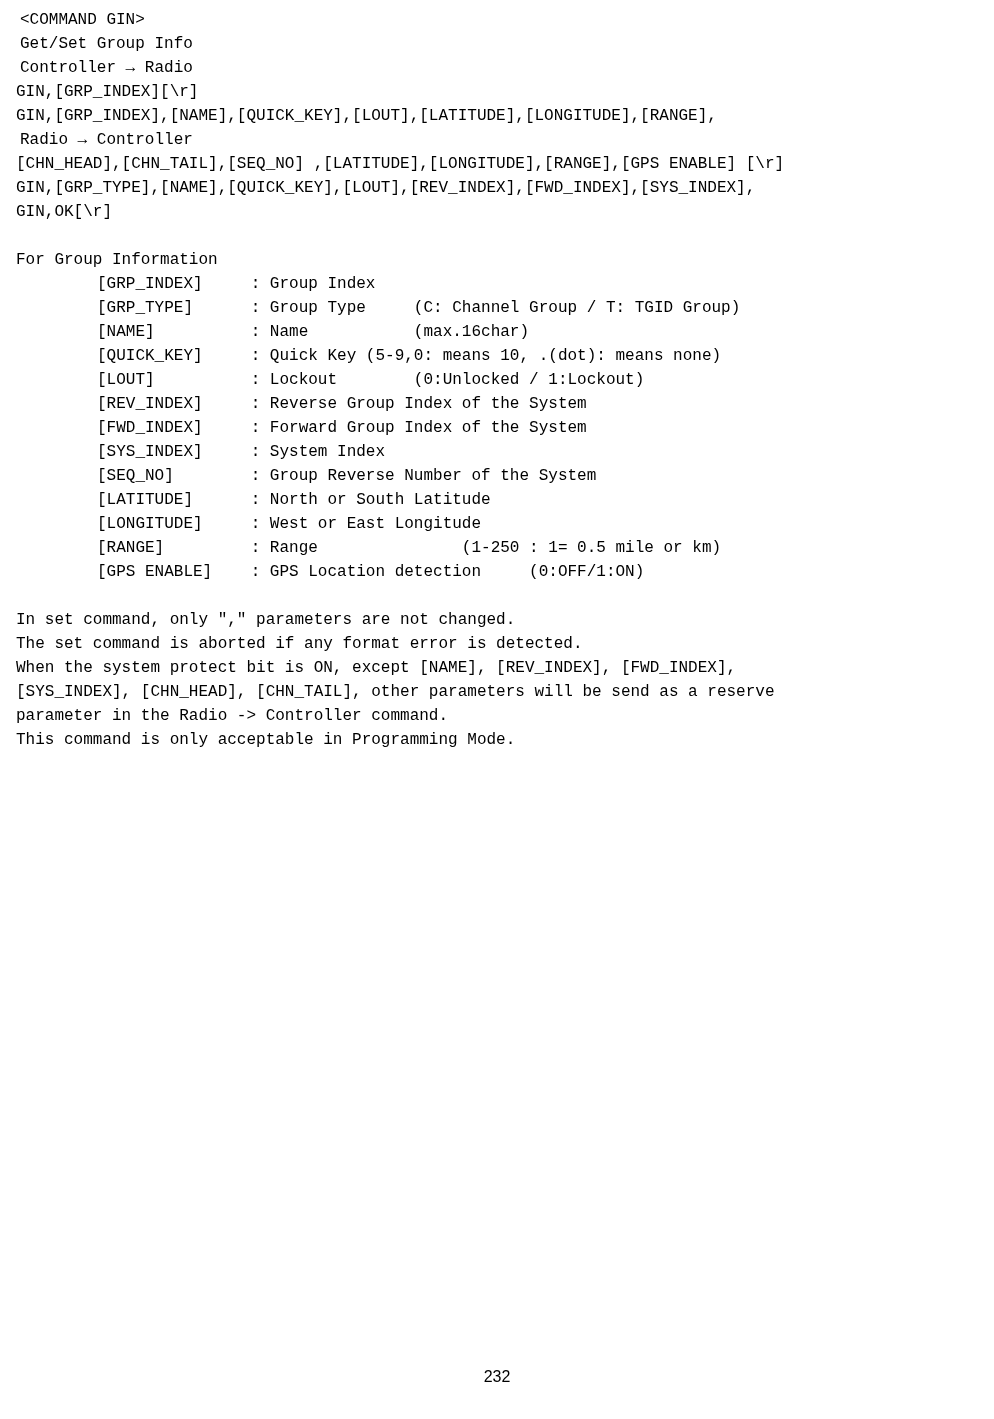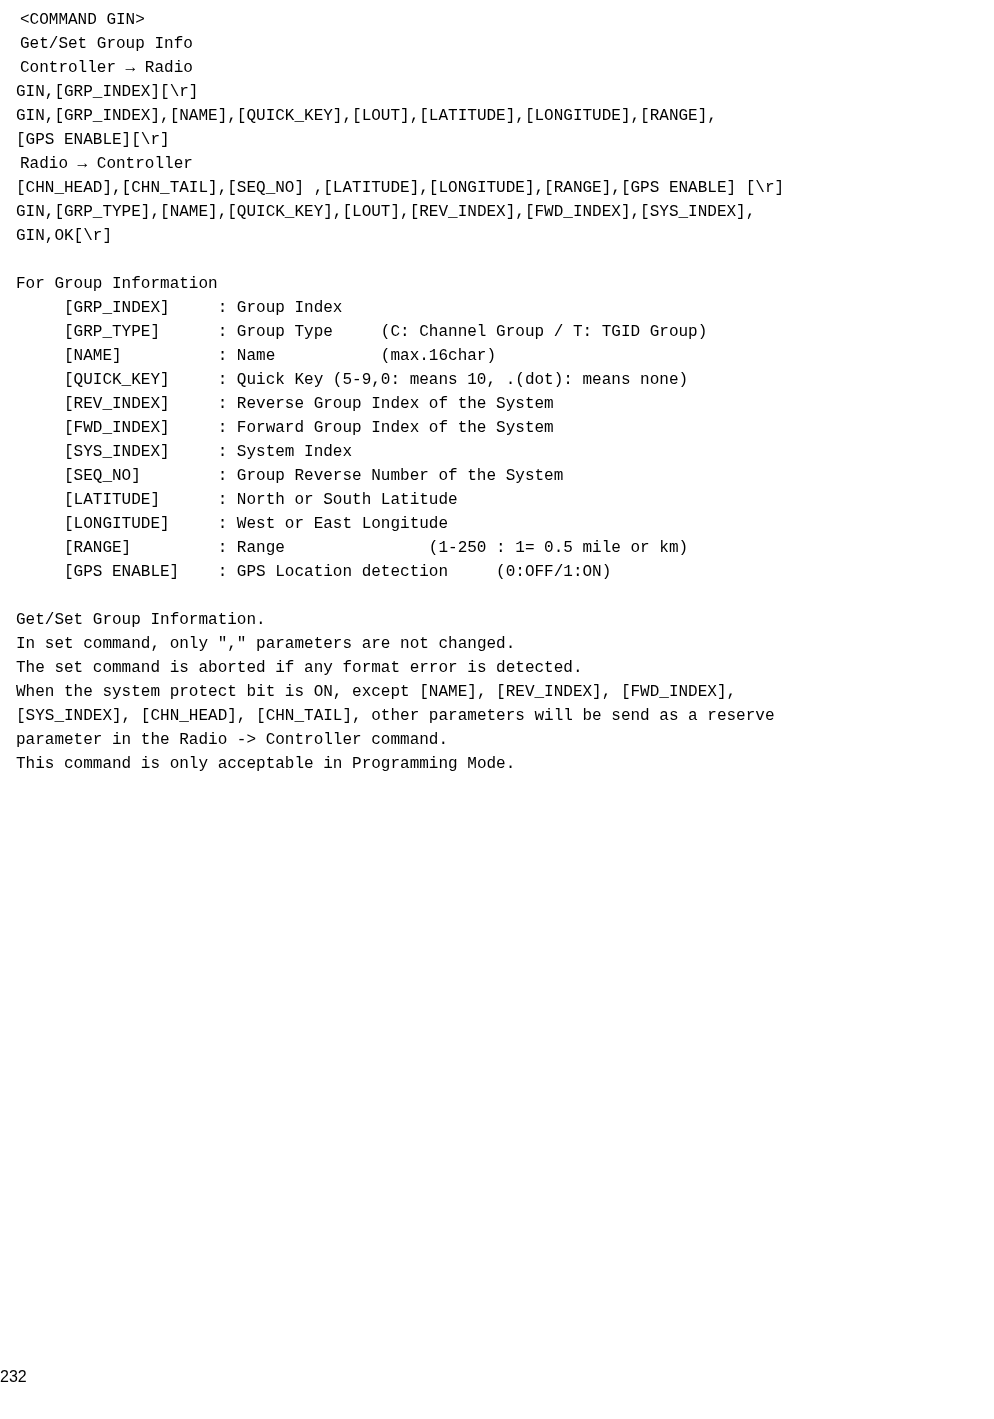--- a/index.html
+++ b/index.html
@@ -13,69 +13,68 @@
     }
     .page {
       width: 994px;
       min-height: 1419px;
       box-sizing: border-box;
       position: relative;
       padding: 8px 0 0 0;
     }
     .indent0 { padding-left: 16px; white-space: pre; }
     .indent1 { padding-left: 20px; white-space: pre; }
-    .indent2 { padding-left: 64px; white-space: pre; }
+    .indent2 { padding-left: 64px; white-space: pre; margin-left: 33px; }
     .blank { height: 24px; }
     .page-num {
       position: absolute;
       bottom: 30px;
       width: 100%;
-      text-align: left;
+      text-align: center;
       font-family: Arial, sans-serif;
       font-size: 16px;
     }
   </style>
 </head>
 <body>
 
 <div class="page">
 
   <div class="indent1">&lt;COMMAND GIN&gt;</div>
   <div class="indent1">Get/Set Group Info</div>
   <div class="indent1">Controller → Radio</div>
   <div class="indent0">GIN,[GRP_INDEX][\r]</div>
   <div class="indent0">GIN,[GRP_INDEX],[NAME],[QUICK_KEY],[LOUT],[LATITUDE],[LONGITUDE],[RANGE],</div>
-  <div class="indent0">[GPS ENABLE][\r]</div>
   <div class="indent1">Radio → Controller</div>
   <div class="indent0">[CHN_HEAD],[CHN_TAIL],[SEQ_NO] ,[LATITUDE],[LONGITUDE],[RANGE],[GPS ENABLE] [\r]</div>
   <div class="indent0">GIN,[GRP_TYPE],[NAME],[QUICK_KEY],[LOUT],[REV_INDEX],[FWD_INDEX],[SYS_INDEX],</div>
   <div class="indent0">GIN,OK[\r]</div>
 
   <div class="blank"></div>
 
   <div class="indent0">For Group Information</div>
 
   <div id="param-list">
       <div class="indent2">[GRP_INDEX]     : Group Index</div>
       <div class="indent2">[GRP_TYPE]      : Group Type     (C: Channel Group / T: TGID Group)</div>
       <div class="indent2">[NAME]          : Name           (max.16char)</div>
       <div class="indent2">[QUICK_KEY]     : Quick Key (5-9,0: means 10, .(dot): means none)</div>
+      <div class="indent2">[LOUT]          : Lockout        (0:Unlocked / 1:Lockout)</div>
       <div class="indent2">[REV_INDEX]     : Reverse Group Index of the System</div>
       <div class="indent2">[FWD_INDEX]     : Forward Group Index of the System</div>
       <div class="indent2">[SYS_INDEX]     : System Index</div>
       <div class="indent2">[SEQ_NO]        : Group Reverse Number of the System</div>
       <div class="indent2">[LATITUDE]      : North or South Latitude</div>
       <div class="indent2">[LONGITUDE]     : West or East Longitude</div>
       <div class="indent2">[RANGE]         : Range               (1-250 : 1= 0.5 mile or km)</div>
       <div class="indent2">[GPS ENABLE]    : GPS Location detection     (0:OFF/1:ON)</div>
     </div>
 
   <div class="blank"></div>
 
-  <div class="indent0">Get/Set Group Information.</div>
   <div class="indent0">In set command, only "," parameters are not changed.</div>
   <div class="indent0">The set command is aborted if any format error is detected.</div>
   <div class="indent0">When the system protect bit is ON, except [NAME], [REV_INDEX], [FWD_INDEX],</div>
   <div class="indent0">[SYS_INDEX], [CHN_HEAD], [CHN_TAIL], other parameters will be send as a reserve</div>
   <div class="indent0">parameter in the Radio -&gt; Controller command.</div>
   <div class="indent0">This command is only acceptable in Programming Mode.</div>
 
   <div class="page-num">232</div>
 </div>
 

